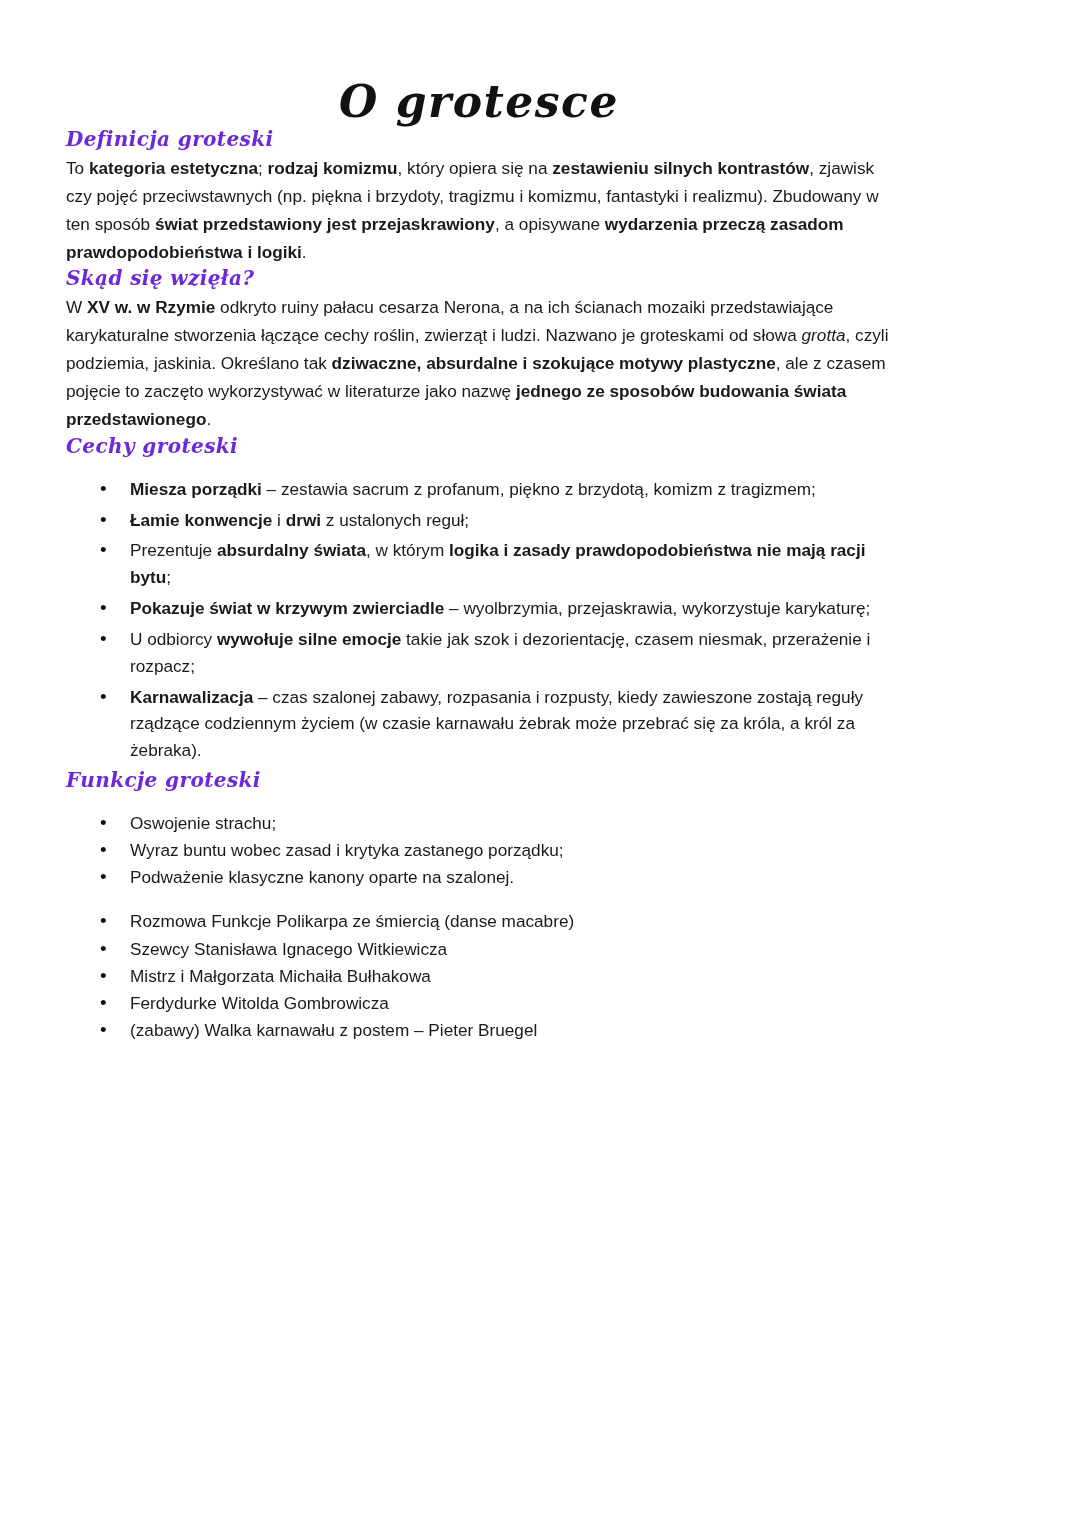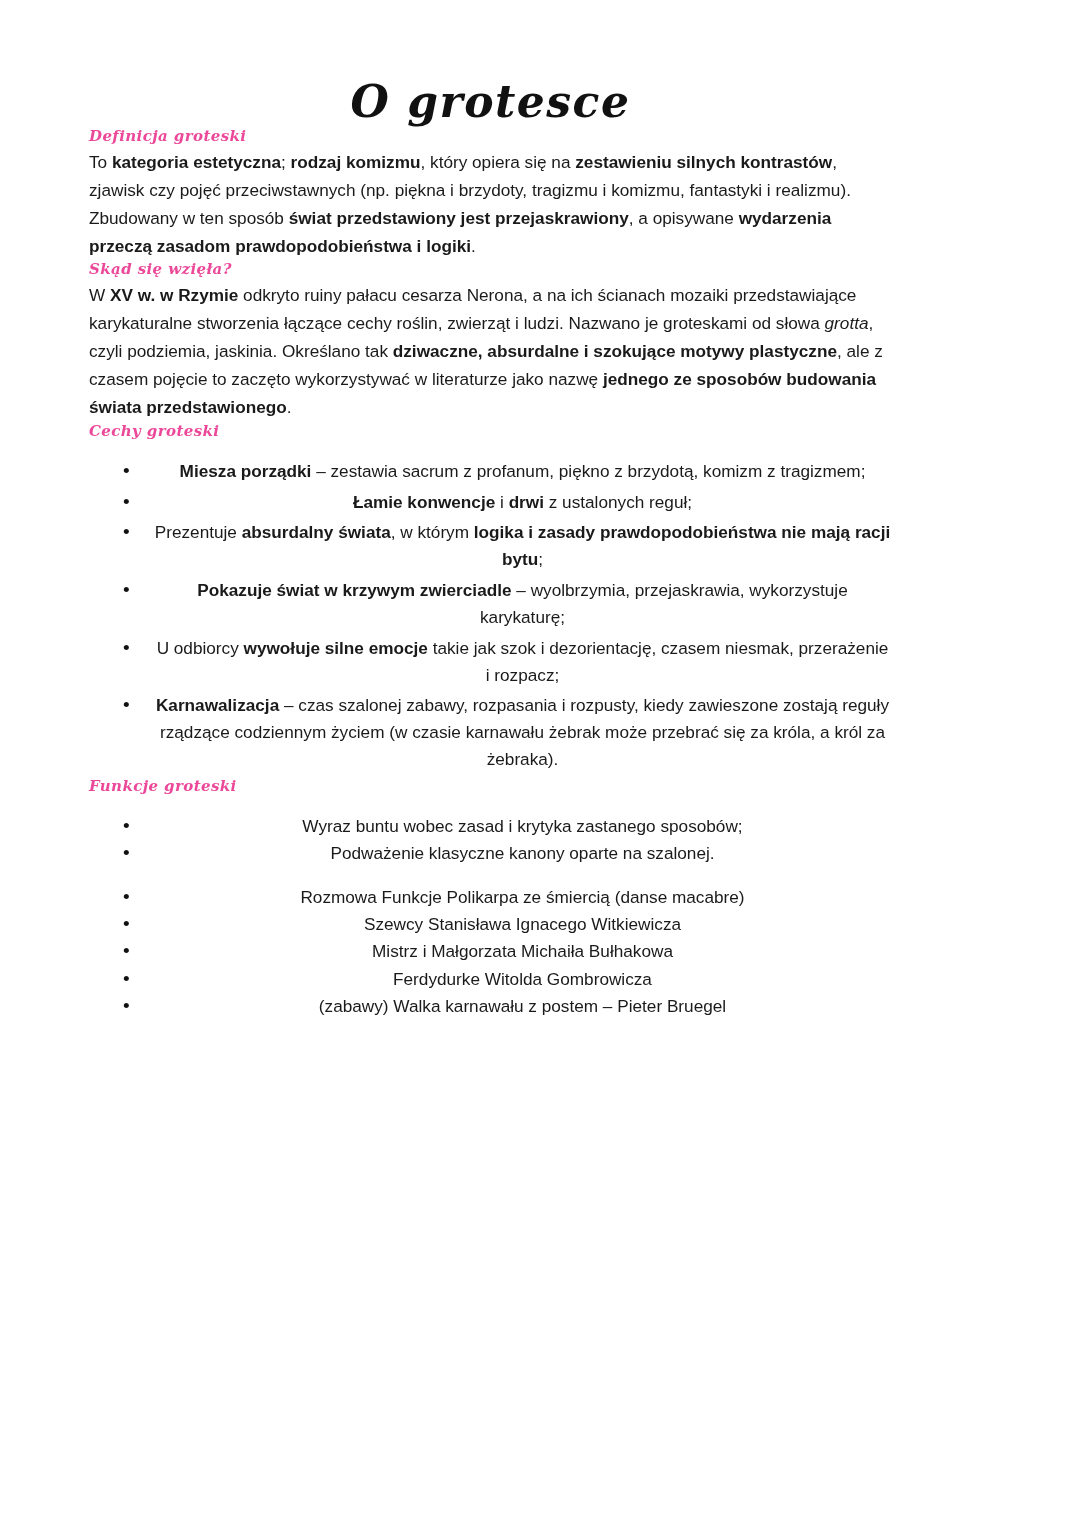--- a/index.html
+++ b/index.html
@@ -8,41 +8,41 @@
     background: #ffffff;
   }
   body {
     font-family: "Liberation Sans", sans-serif;
     color: #1a1a1a;
   }
   .page {
     width: 966px;
     min-height: 1527px;
     box-sizing: border-box;
-    padding: 58px 74px 40px 89px;
+    padding: 58px 74px 40px 66px;
     background: #ffffff;
     position: relative;
   }
   .doc-title {
     text-align: center;
     font-family: "DejaVu Serif", serif;
     font-style: italic;
     font-weight: 700;
     font-size: 44px;
     letter-spacing: 1.5px;
     margin: 18px 0 0 0;
     color: #111;
   }
   h2.section-heading {
     font-family: "DejaVu Serif", serif;
     font-style: italic;
     font-weight: 700;
-    font-size: 15px;
+    font-size: 20px;
     letter-spacing: 0.4px;
-    color: #ec4899;
+    color: #6d28d9;
     margin: 0;
   }
   .sec-def-head { margin-top: 80px; }
   .sec-skad-head { margin-top: 58px; }
   .sec-cechy-head { margin-top: 62px; }
   .sec-funkcje-head { margin-top: 48px; }
   .sec-lit-head { margin-top: 56px; }
 
   p.body-text {
     font-size: 17.2px;
@@ -51,21 +51,20 @@
     color: #1a1a1a;
     text-align: left;
   }
   p.body-text b { font-weight: 700; }
   p.body-text i { font-style: italic; }
 
   ul.bullets {
     list-style: none;
     margin: 18px 0 0 0;
     padding: 0 0 0 34px;
-    text-align: center;
   }
   ul.bullets li {
     font-size: 17.2px;
     line-height: 1.56;
     margin: 0 0 4px 0;
     padding-left: 30px;
     position: relative;
     color: #1a1a1a;
   }
   ul.bullets li:before {
@@ -99,21 +98,22 @@
       <li><b>Miesza porządki</b> – zestawia sacrum z profanum, piękno z brzydotą, komizm z tragizmem;</li>
       <li><b>Łamie konwencje</b> i <b>drwi</b> z ustalonych reguł;</li>
       <li>Prezentuje <b>absurdalny świata</b>, w którym <b>logika i zasady prawdopodobieństwa nie mają racji bytu</b>;</li>
       <li><b>Pokazuje świat w krzywym zwierciadle</b> – wyolbrzymia, przejaskrawia, wykorzystuje karykaturę;</li>
       <li>U odbiorcy <b>wywołuje silne emocje</b> takie jak szok i dezorientację, czasem niesmak, przerażenie i rozpacz;</li>
       <li><b>Karnawalizacja</b> – czas szalonej zabawy, rozpasania i rozpusty, kiedy zawieszone zostają reguły rządzące codziennym życiem (w czasie karnawału żebrak może przebrać się za króla, a król za żebraka).</li>
     </ul>
 
   <h2 class="section-heading sec-funkcje-head">Funkcje groteski</h2>
   <ul class="bullets tight">
-      <li>Wyraz buntu wobec zasad i krytyka zastanego sposobów;</li>
+      <li>Oswojenie strachu;</li>
+      <li>Wyraz buntu wobec zasad i krytyka zastanego porządku;</li>
       <li>Podważenie klasyczne kanony oparte na szalonej.</li>
     </ul>
 
   <ul class="bullets tight">
       <li>Rozmowa Funkcje Polikarpa ze śmiercią (danse macabre)</li>
       <li>Szewcy Stanisława Ignacego Witkiewicza</li>
       <li>Mistrz i Małgorzata Michaiła Bułhakowa</li>
       <li>Ferdydurke Witolda Gombrowicza</li>
       <li>(zabawy) Walka karnawału z postem – Pieter Bruegel</li>
     </ul>

